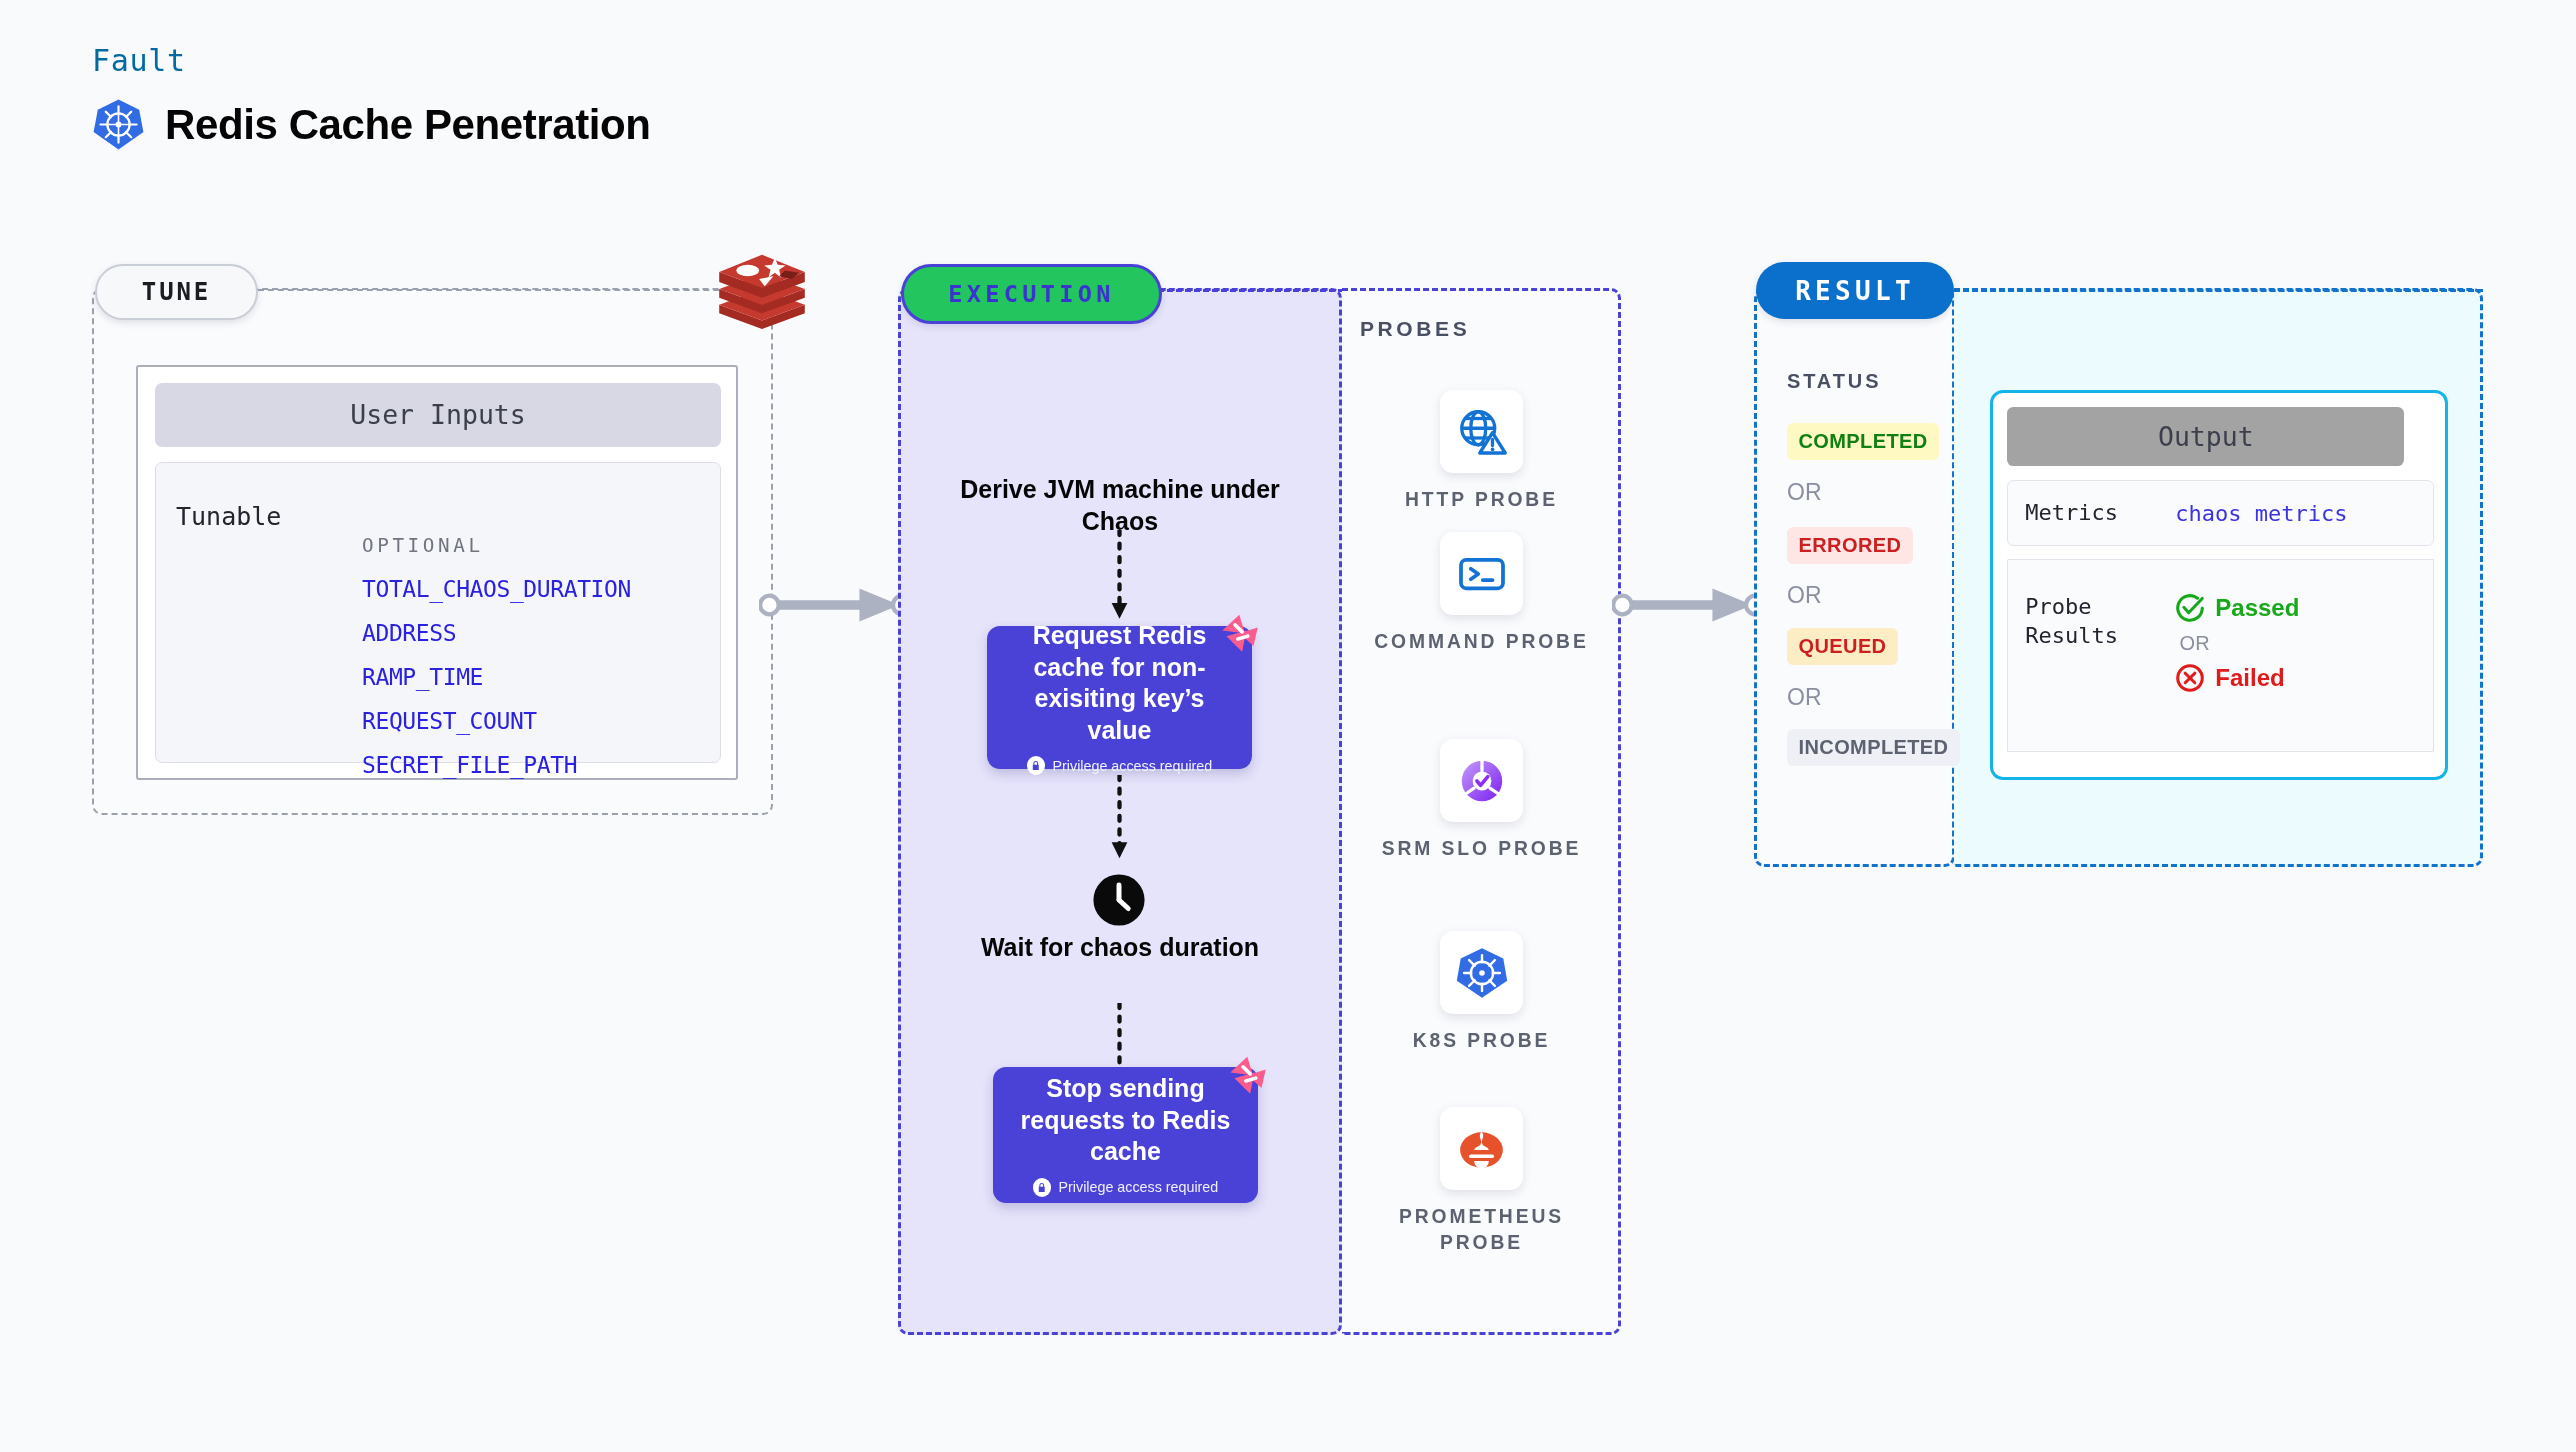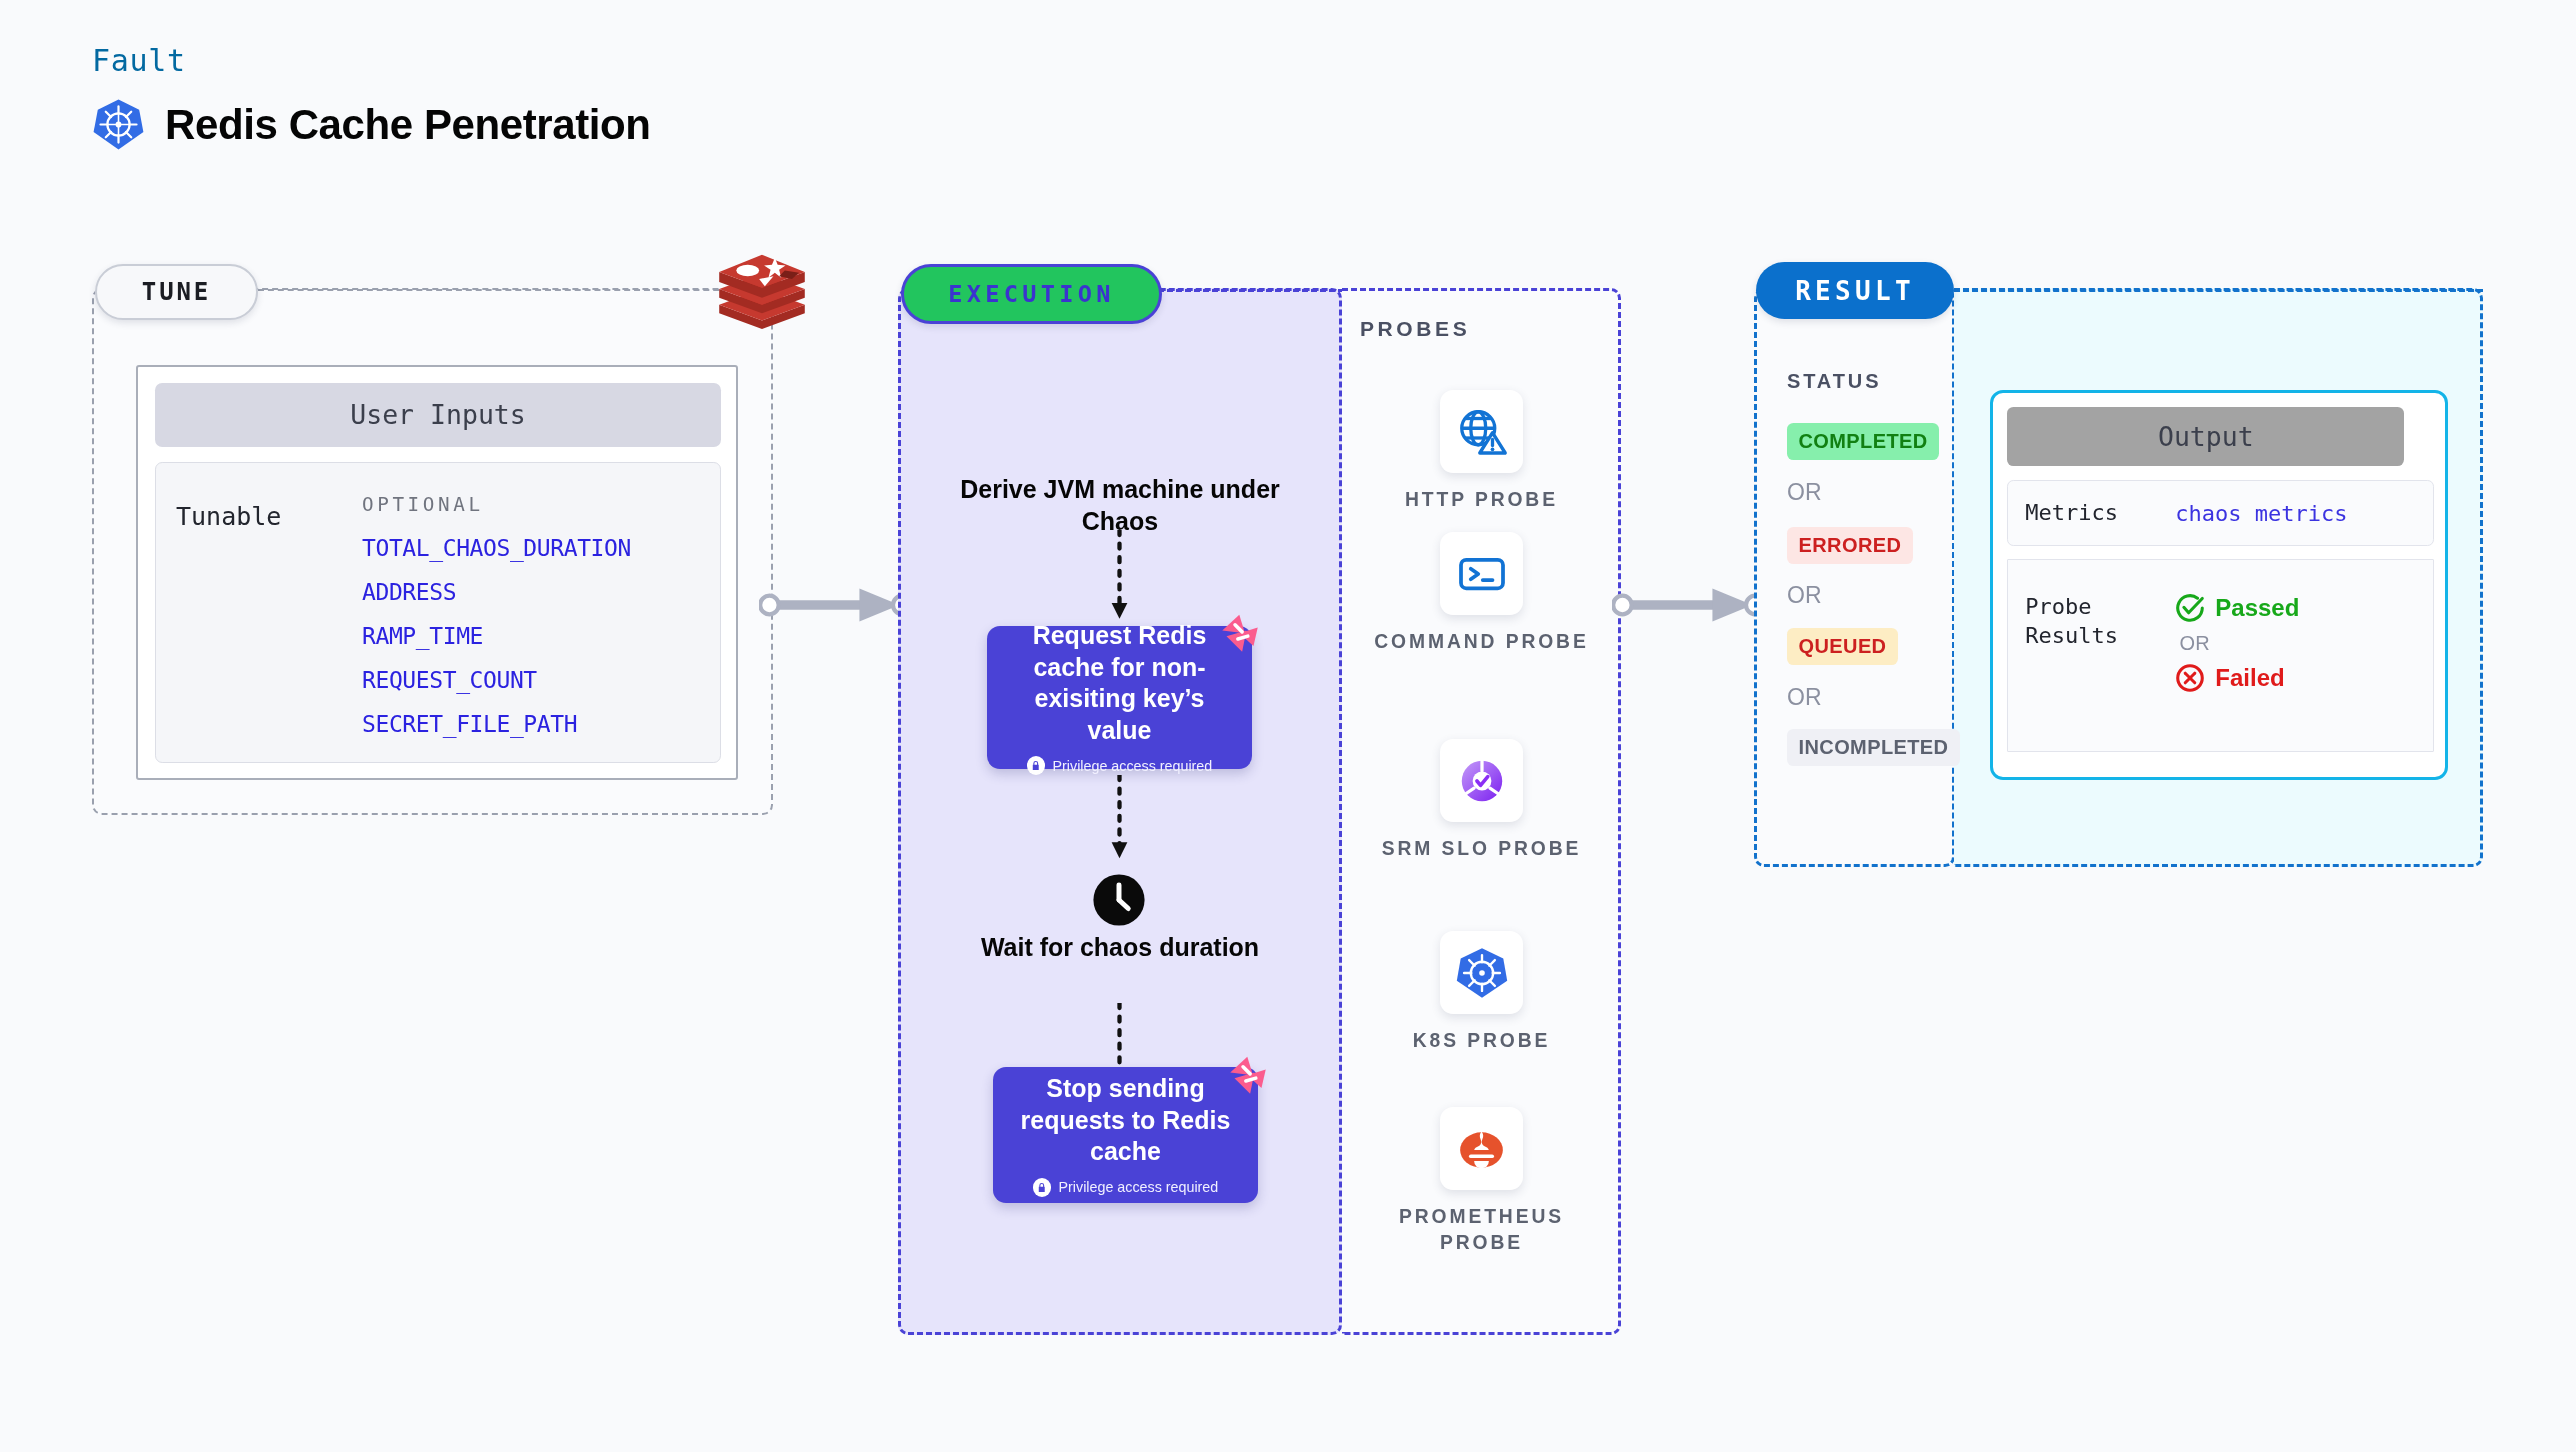--- a/index.html
+++ b/index.html
@@ -62,21 +62,21 @@
     background:#f5f6f9;border:1.4px solid #dcdee6;border-radius:7.2px;box-sizing:border-box;
     display:flex;padding:30px 0 0 20px;
   }
   #tunable-label{
     font-family:"DejaVu Sans Mono","Liberation Mono",monospace;
     font-size:25px;color:#22252e;width:186px;flex:0 0 auto;padding-top:8.6px;
   }
   #optional-col{flex:1;}
   #optional-head{
     font-family:"DejaVu Sans Mono","Liberation Mono",monospace;
-    font-size:19.3px;color:#70747f;letter-spacing:3.6px;margin-bottom:18.6px;
+    font-size:19.3px;color:#70747f;letter-spacing:3.6px;margin-bottom:18.6px;margin-top:41px;
   }
   .tunable-item{
     font-family:"DejaVu Sans Mono","Liberation Mono",monospace;
     font-size:23px;color:#2b22e0;margin-bottom:18px;letter-spacing:-0.4px;
   }
 
   
   #exec-panel{
     left:898px;top:288px;width:444px;height:1047px;
     border:3.6px dashed #4a42d6;border-radius:10px;background:#e6e4fb;
@@ -435,21 +435,21 @@
   <circle cx="200" cy="35" r="13" fill="#fff" stroke="#adb2c2" stroke-width="6"></circle>
 </svg>
 
 <div class="panel" id="status-panel"></div>
 <div class="panel" id="output-panel"></div>
 <div class="pill" id="result-pill">RESULT</div>
 <div id="result-connector"></div>
 
 <div id="status-label">STATUS</div>
 
-<div class="status-badge" style="top:423px;background:#86efac;color:#118012;">COMPLETED</div>
+<div class="status-badge" style="top:423px;background:#fef9c3;color:#118012;">COMPLETED</div>
 <div class="or-text" style="top:479px;">OR</div>
 <div class="status-badge" style="top:527px;background:#fde6e4;color:#cc2020;">ERRORED</div>
 <div class="or-text" style="top:582px;">OR</div>
 <div class="status-badge" style="top:628px;background:#fdedc4;color:#cc2020;">QUEUED</div>
 <div class="or-text" style="top:684px;">OR</div>
 <div class="status-badge" style="top:729px;background:#eff0f5;color:#5c6270;">INCOMPLETED</div>
 
 <div id="output-card">
   <div id="output-head">Output</div>
 

